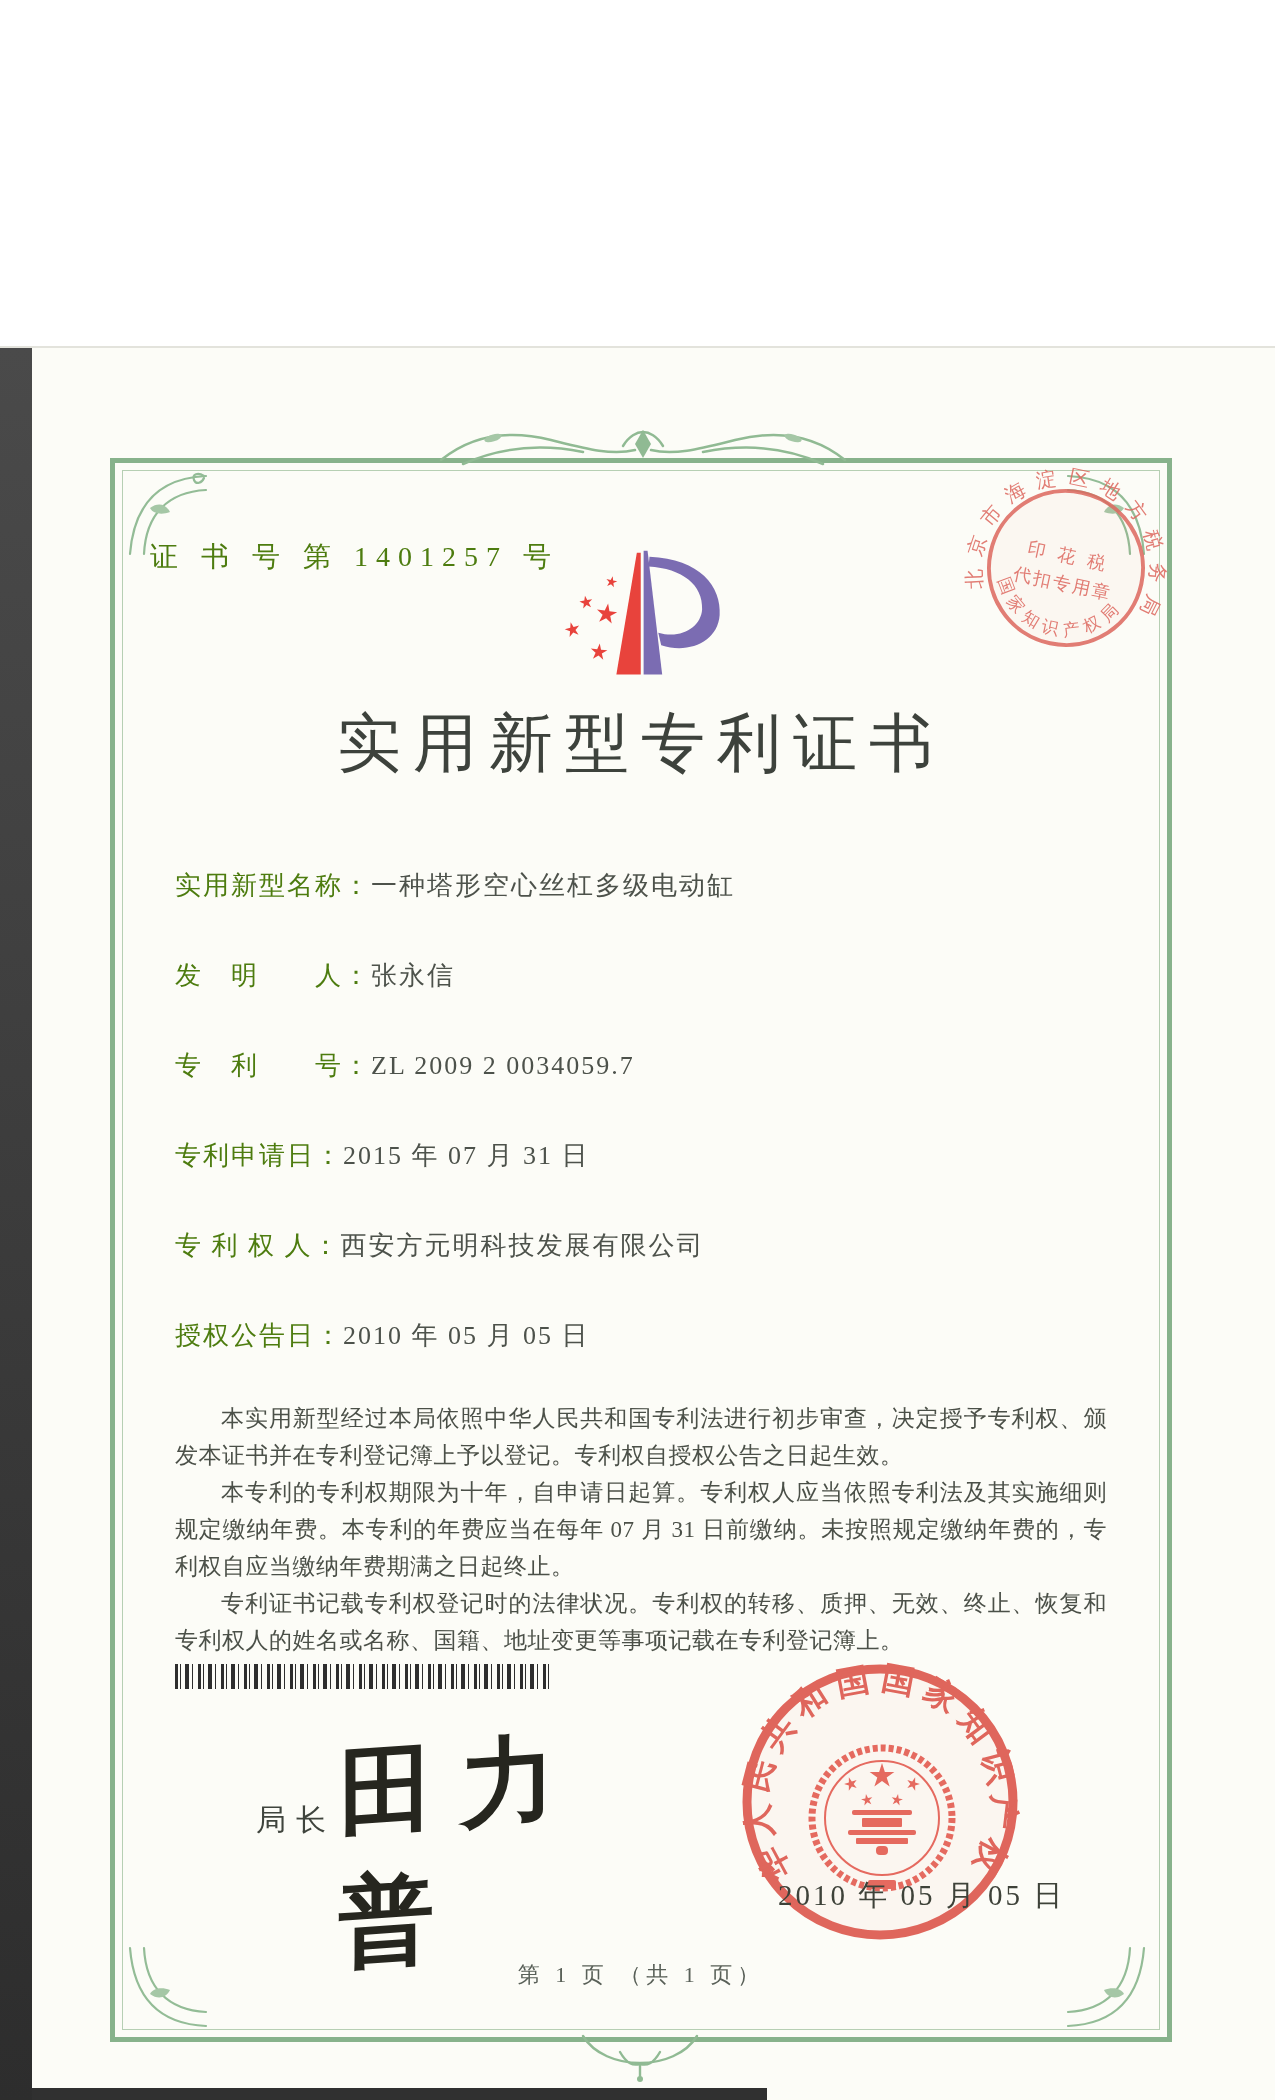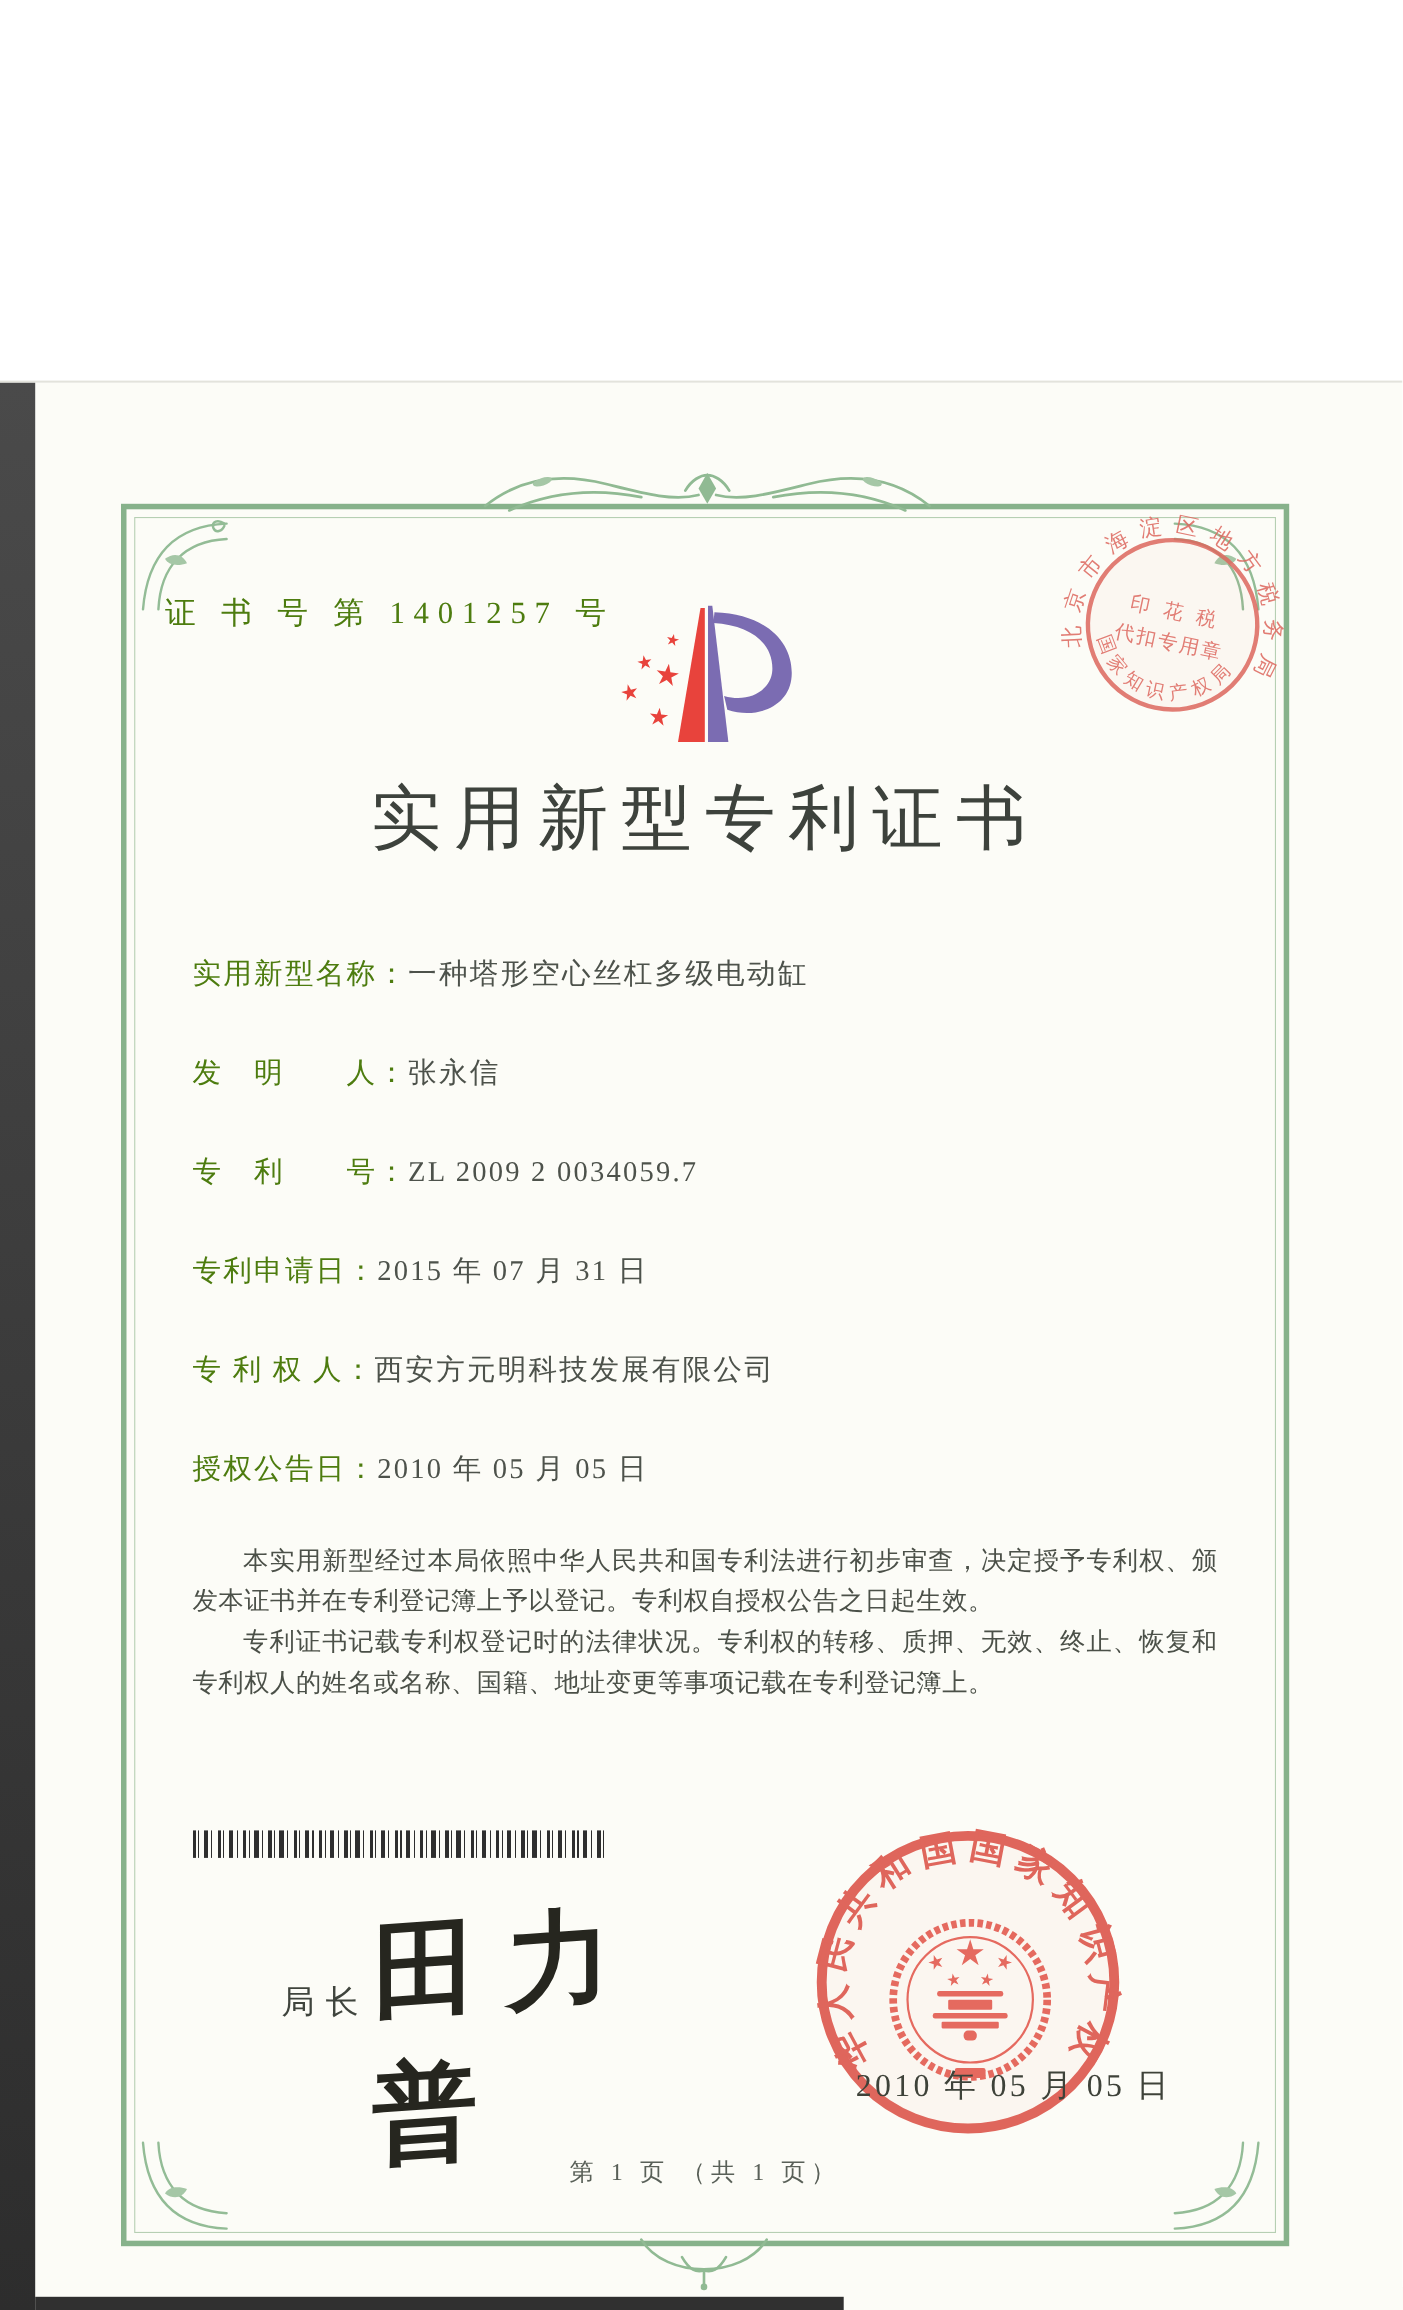--- a/index.html
+++ b/index.html
@@ -138,20 +138,21 @@
 </div>
 <div class="abs field" style="top:1228px">
   <span class="lab">专 利 权 人：</span><span class="val">西安方元明科技发展有限公司</span>
 </div>
 <div class="abs field" style="top:1318px">
   <span class="lab">授权公告日：</span><span class="val">2010 年 05 月 05 日</span>
 </div>
 
 <div class="abs body-text">
   <p>本实用新型经过本局依照中华人民共和国专利法进行初步审查，决定授予专利权、颁发本证书并在专利登记簿上予以登记。专利权自授权公告之日起生效。</p>
+  <p>本专利的专利权期限为十年，自申请日起算。专利权人应当依照专利法及其实施细则规定缴纳年费。本专利的年费应当在每年 07 月 31 日前缴纳。未按照规定缴纳年费的，专利权自应当缴纳年费期满之日起终止。</p>
   <p>专利证书记载专利权登记时的法律状况。专利权的转移、质押、无效、终止、恢复和专利权人的姓名或名称、国籍、地址变更等事项记载在专利登记簿上。</p>
 </div>
 
 <div class="abs barcode"></div>
 
 <div class="abs sig-label">局长</div>
 <div class="abs sig-name">田力普</div>
 
 <svg class="abs seal-bottom" width="300" height="300" viewBox="0 0 300 300">
   <defs>

